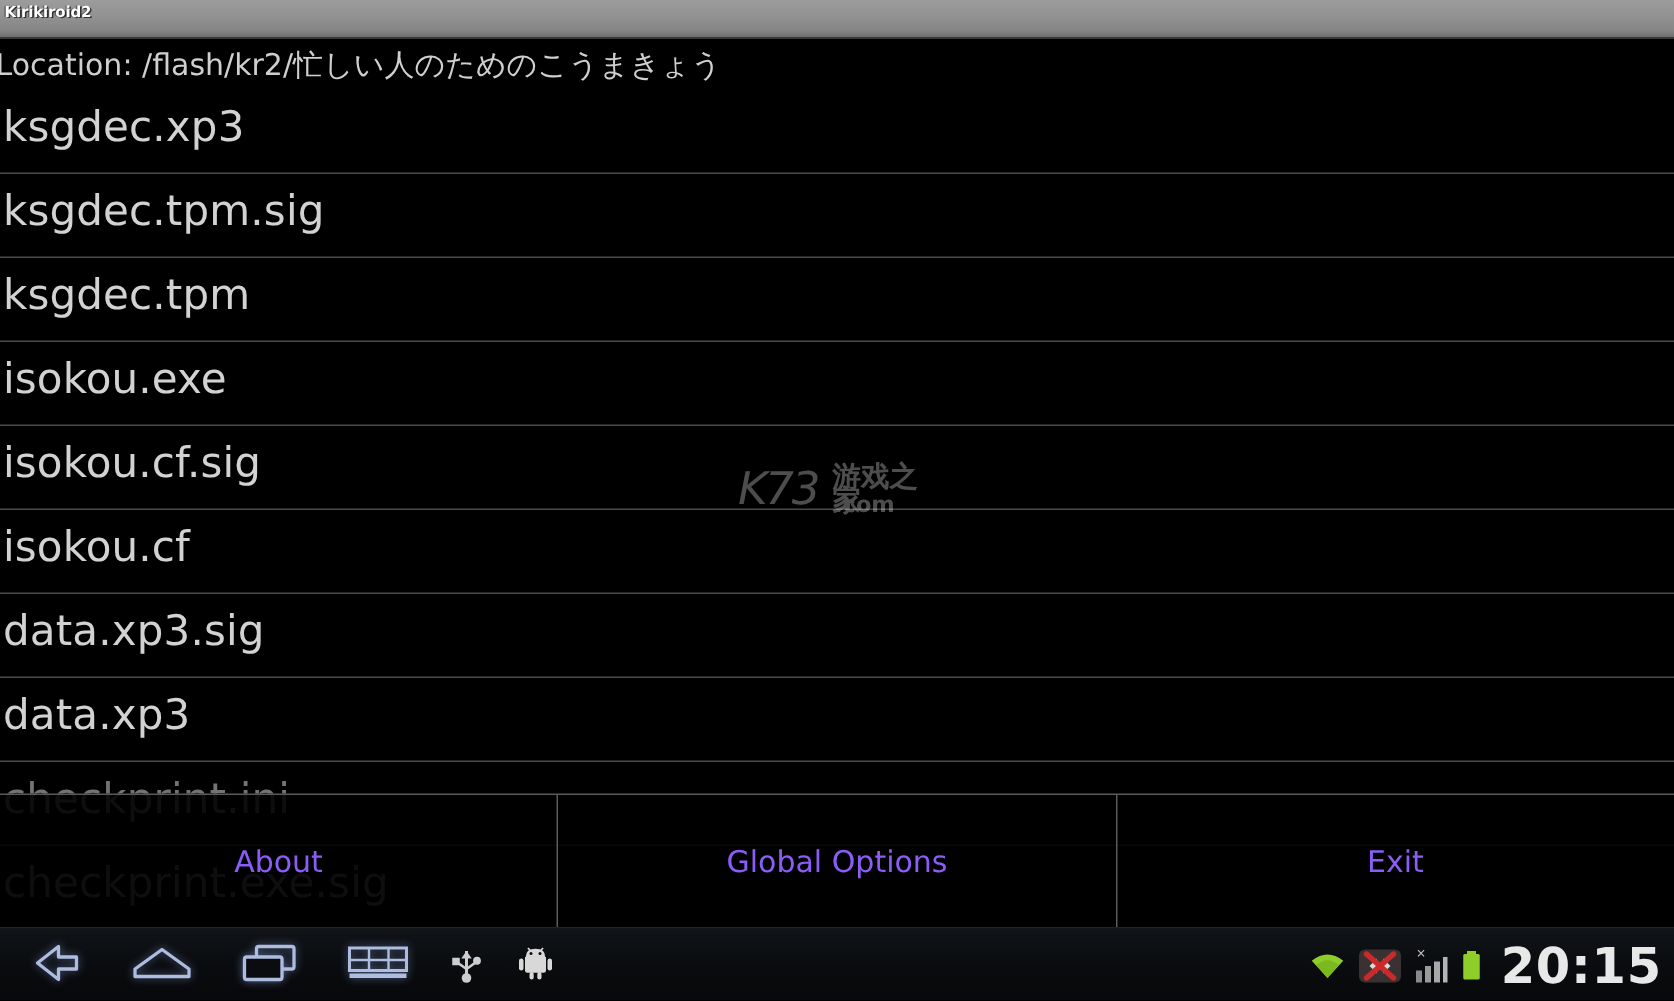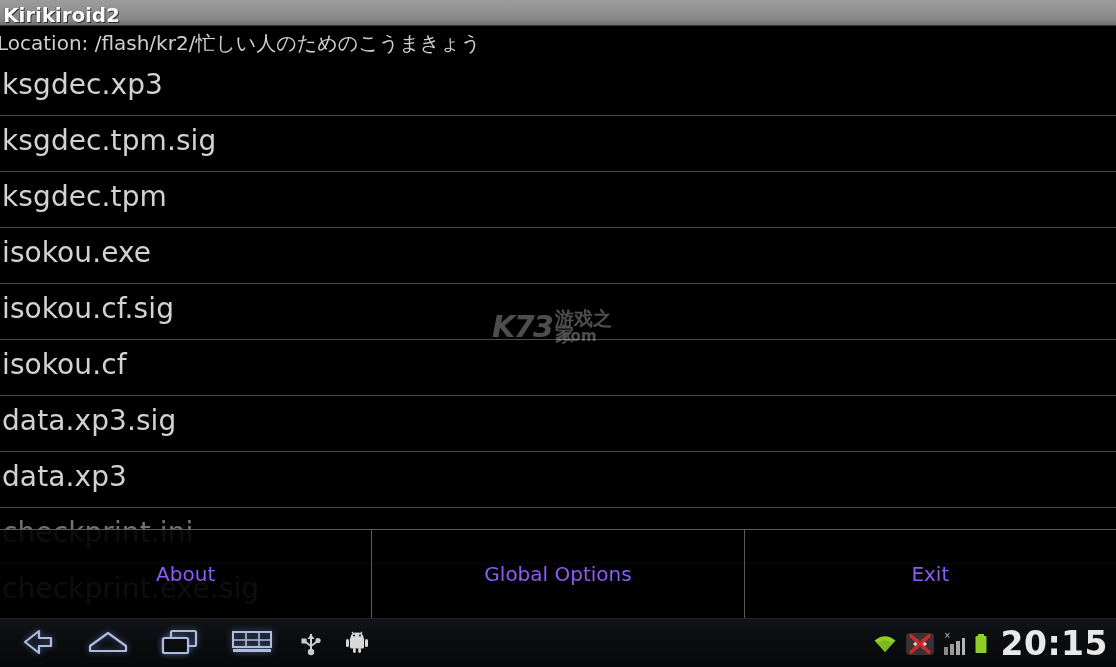--- a/index.html
+++ b/index.html
@@ -32,21 +32,21 @@
     width: 1116px;
     height: 26px;
     background: linear-gradient(to bottom, #9c9c9c 0%, #919191 45%, #868686 80%, #6e6e6e 100%);
     border-bottom: 1px solid #3a3a3a;
     box-sizing: border-box;
   }
   .titlebar-text {
     position: absolute;
     left: 3px;
     top: 3px;
-    font-size: 20px;
+    font-size: 10px;
     font-weight: bold;
     color: #ffffff;
     text-shadow: 1px 1px 0 rgba(0,0,0,0.65), -1px 0 0 rgba(0,0,0,0.35);
     letter-spacing: -0.1px;
     white-space: nowrap;
   }
 
   
   .locationbar {
     position: absolute;
@@ -101,21 +101,21 @@
     top: 310px;
     width: 136px;
     height: 40px;
     pointer-events: none;
     opacity: 0.30;
   }
   .wm-k73 {
     position: absolute;
     left: 0; top: 2px;
     font-size: 30px;
-    font-weight: bold;
+    font-weight: normal;
     font-style: italic;
     color: #ffffff;
     letter-spacing: -1.5px;
     line-height: 30px;
   }
   .wm-cn {
     position: absolute;
     left: 63px; top: 0px;
     font-size: 19px;
     font-weight: bold;

